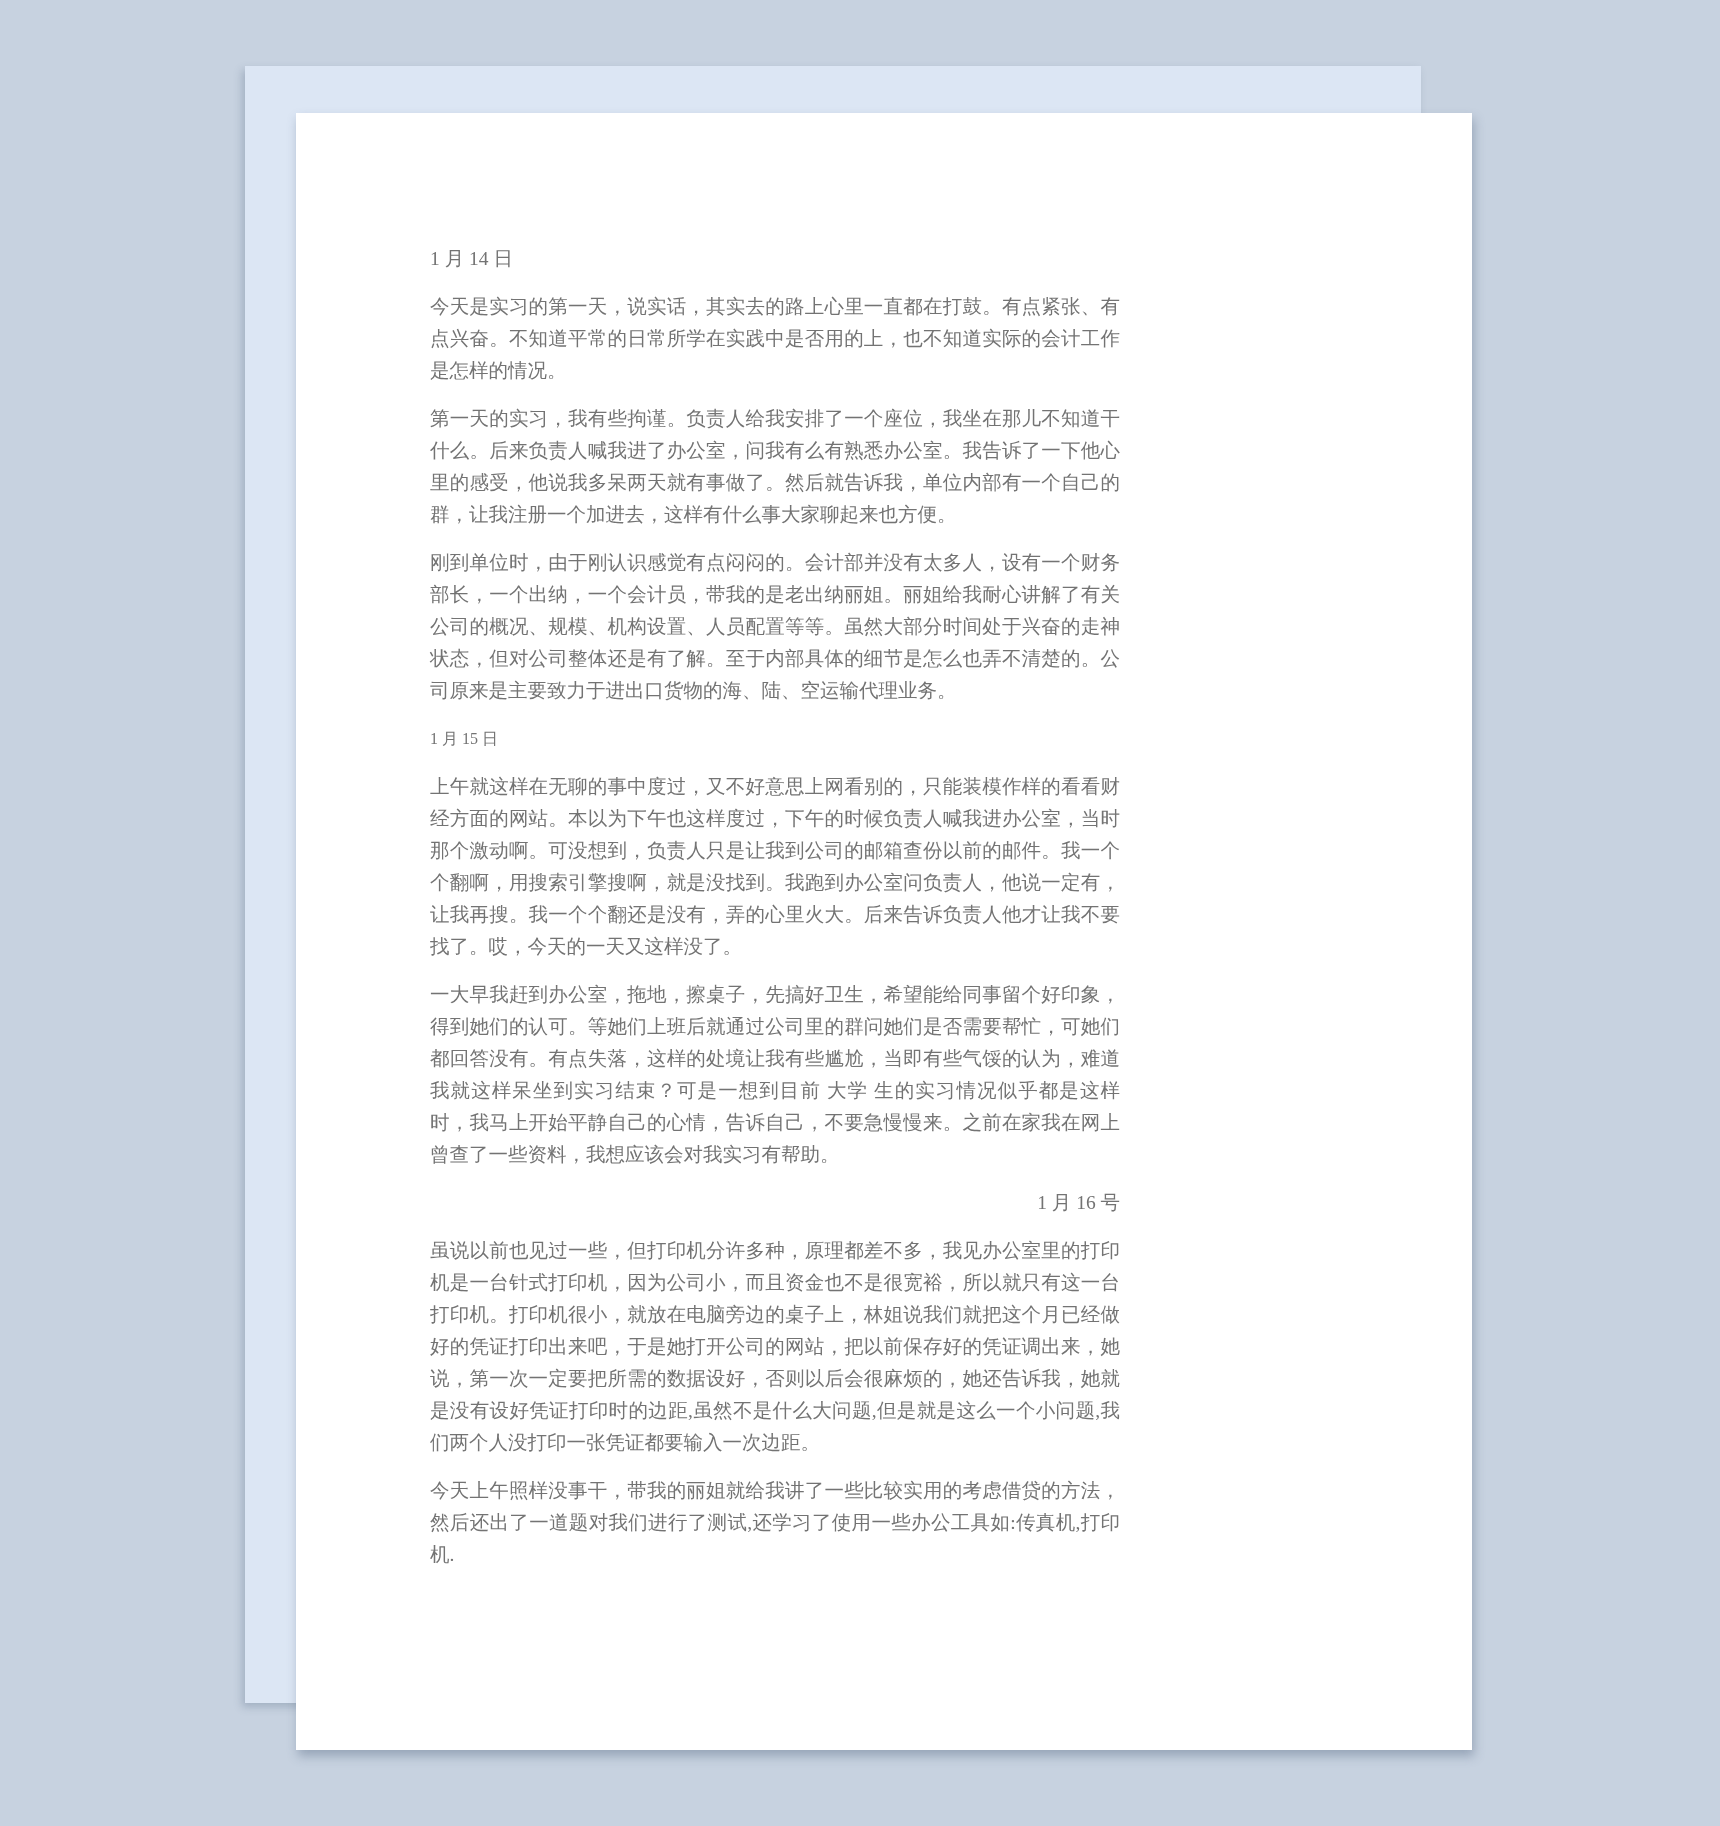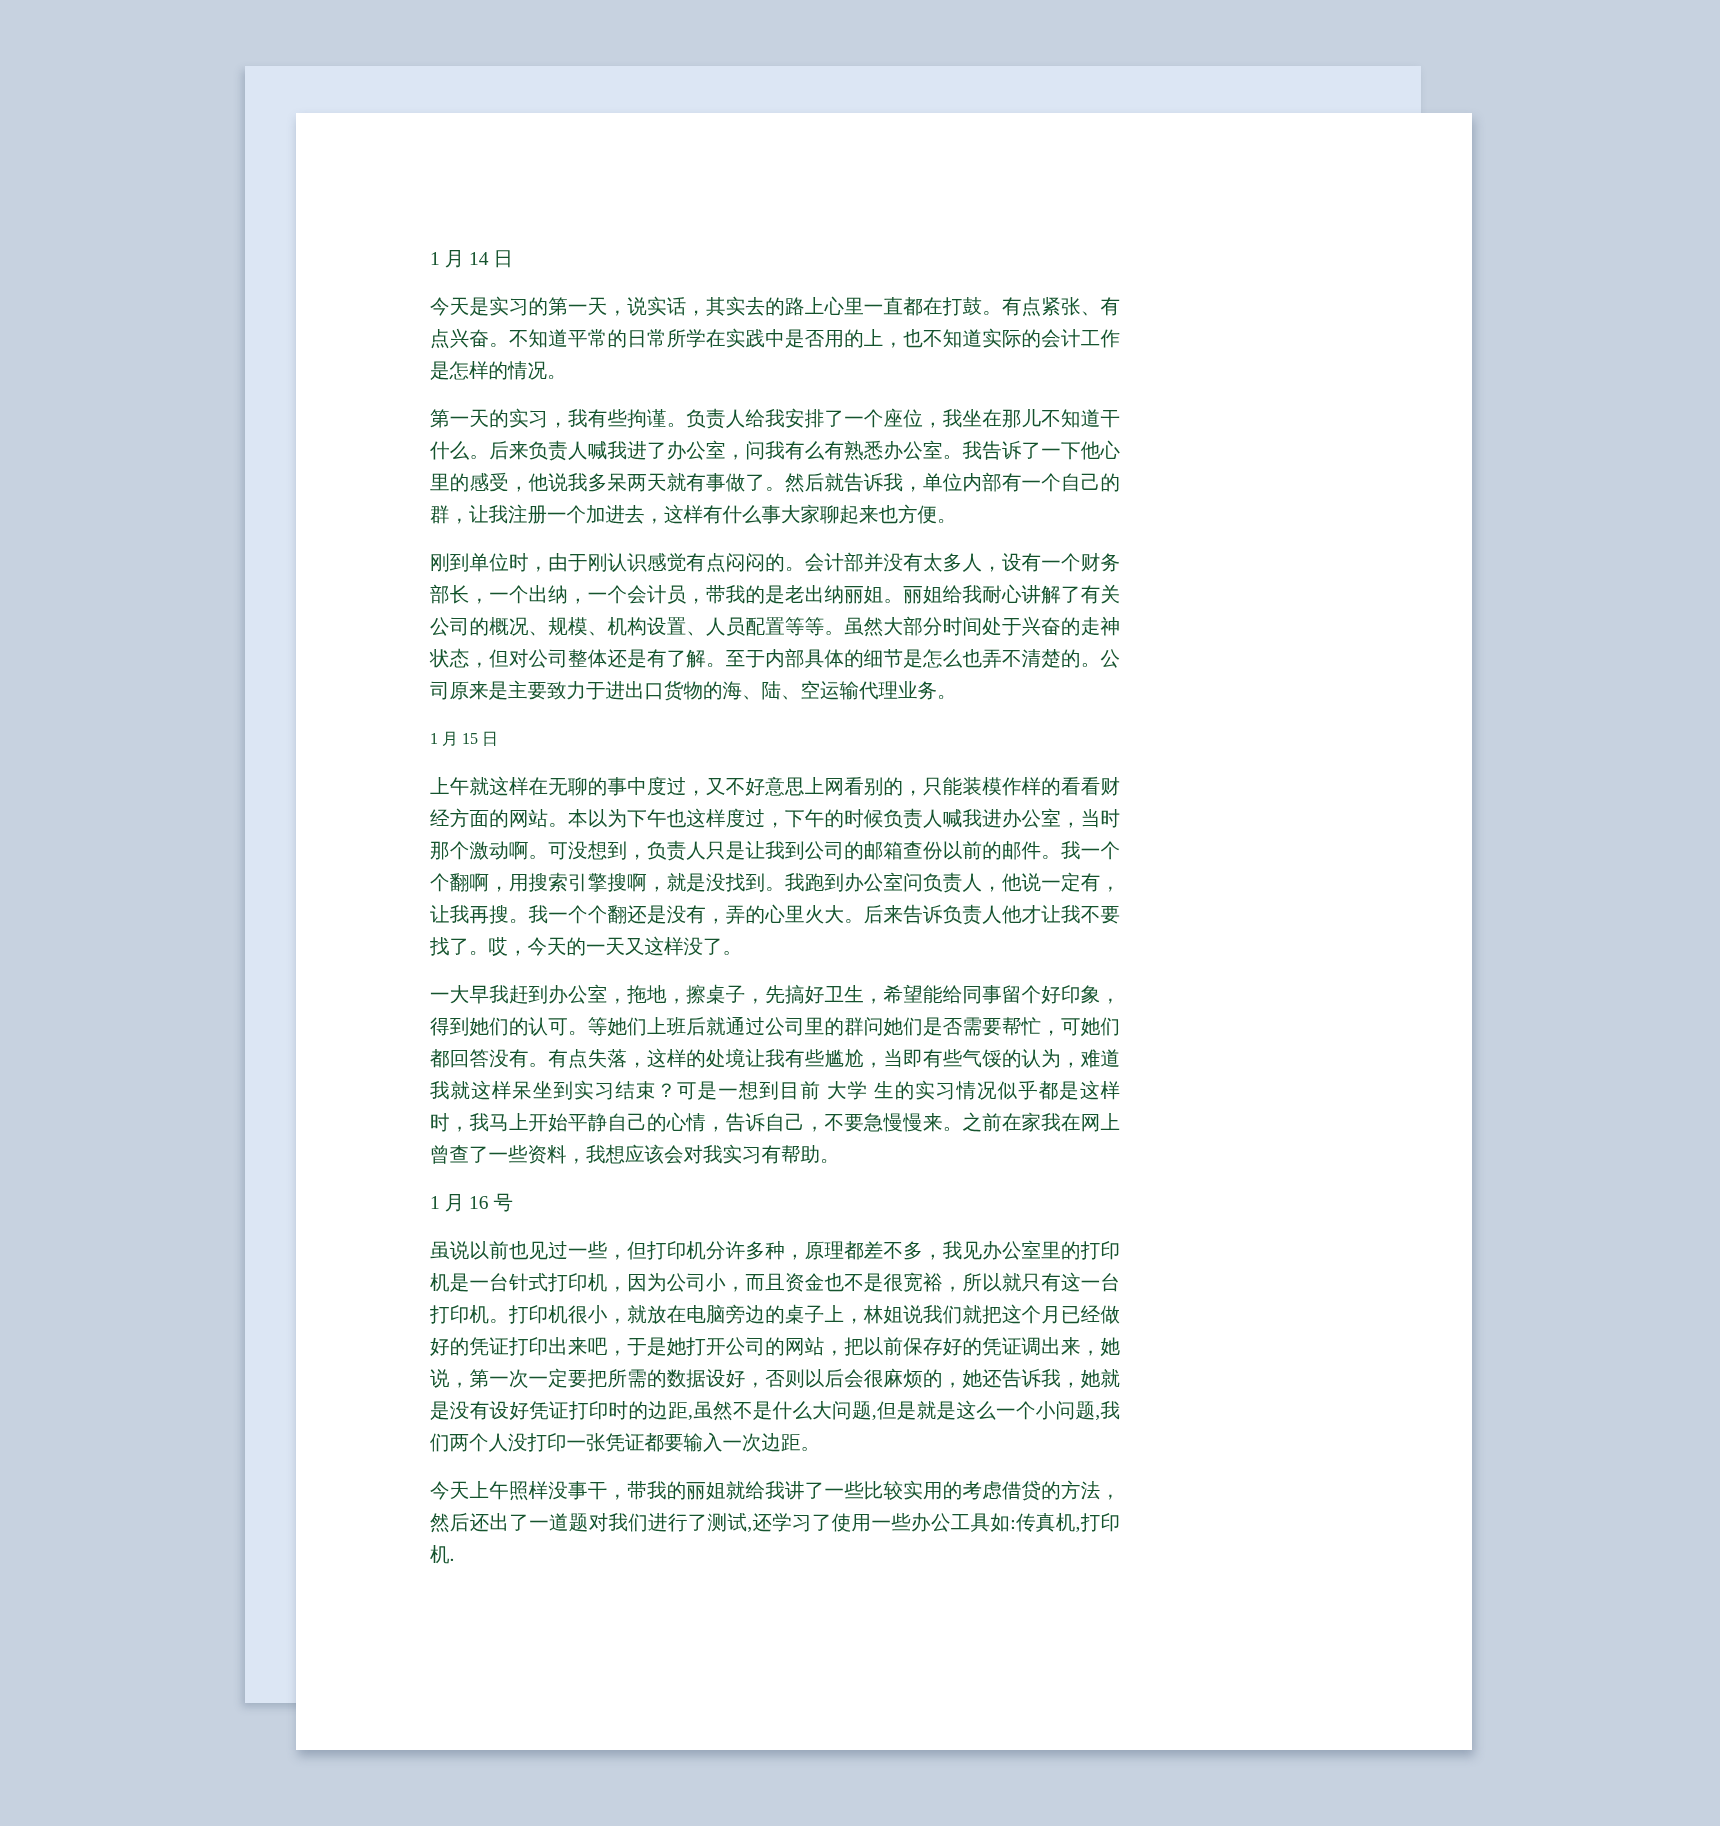--- a/index.html
+++ b/index.html
@@ -51,27 +51,27 @@
     text-align: left;
     font-weight: normal;
   }
 </style>
 </head>
 <body>
 
 <div class="desk" style="background: rgb(199, 210, 224);">
   <div class="sheet sheet-back" style="background: rgb(220, 230, 244);"></div>
   <div class="sheet sheet-front" style="background: rgb(255, 255, 255);">
-    <article class="doc-body" style="color: #14532d;">
+    <article class="doc-body" style="color: #737373;">
 
     <h2 class="block heading" style="font-size: 19.5px; line-height: 32px; margin: 0px 0px 16px;">1 月 14 日</h2>
         <p class="block paragraph">今天是实习的第一天，说实话，其实去的路上心里一直都在打鼓。有点紧张、有点兴奋。不知道平常的日常所学在实践中是否用的上，也不知道实际的会计工作是怎样的情况。</p>
         <p class="block paragraph">第一天的实习，我有些拘谨。负责人给我安排了一个座位，我坐在那儿不知道干什么。后来负责人喊我进了办公室，问我有么有熟悉办公室。我告诉了一下他心里的感受，他说我多呆两天就有事做了。然后就告诉我，单位内部有一个自己的群，让我注册一个加进去，这样有什么事大家聊起来也方便。</p>
         <p class="block paragraph">刚到单位时，由于刚认识感觉有点闷闷的。会计部并没有太多人，设有一个财务部长，一个出纳，一个会计员，带我的是老出纳丽姐。丽姐给我耐心讲解了有关公司的概况、规模、机构设置、人员配置等等。虽然大部分时间处于兴奋的走神状态，但对公司整体还是有了解。至于内部具体的细节是怎么也弄不清楚的。公司原来是主要致力于进出口货物的海、陆、空运输代理业务。</p>
         <h2 class="block heading" style="font-size: 16px; line-height: 32px; margin: 0px 0px 16px;">1 月 15 日</h2>
         <p class="block paragraph">上午就这样在无聊的事中度过，又不好意思上网看别的，只能装模作样的看看财经方面的网站。本以为下午也这样度过，下午的时候负责人喊我进办公室，当时那个激动啊。可没想到，负责人只是让我到公司的邮箱查份以前的邮件。我一个个翻啊，用搜索引擎搜啊，就是没找到。我跑到办公室问负责人，他说一定有，让我再搜。我一个个翻还是没有，弄的心里火大。后来告诉负责人他才让我不要找了。哎，今天的一天又这样没了。</p>
         <p class="block paragraph">一大早我赶到办公室，拖地，擦桌子，先搞好卫生，希望能给同事留个好印象，得到她们的认可。等她们上班后就通过公司里的群问她们是否需要帮忙，可她们都回答没有。有点失落，这样的处境让我有些尴尬，当即有些气馁的认为，难道我就这样呆坐到实习结束？可是一想到目前 大学 生的实习情况似乎都是这样时，我马上开始平静自己的心情，告诉自己，不要急慢慢来。之前在家我在网上曾查了一些资料，我想应该会对我实习有帮助。</p>
-        <h2 class="block heading" style="font-size: 19.5px; line-height: 32px; margin: 0px 0px 16px;">1 月 16 号</h2>
+        <h2 class="block heading" style="font-size: 19.5px; line-height: 32px; margin: 0px 0px 16px; text-align: right;">1 月 16 号</h2>
         <p class="block paragraph">虽说以前也见过一些，但打印机分许多种，原理都差不多，我见办公室里的打印机是一台针式打印机，因为公司小，而且资金也不是很宽裕，所以就只有这一台打印机。打印机很小，就放在电脑旁边的桌子上，林姐说我们就把这个月已经做好的凭证打印出来吧，于是她打开公司的网站，把以前保存好的凭证调出来，她说，第一次一定要把所需的数据设好，否则以后会很麻烦的，她还告诉我，她就是没有设好凭证打印时的边距,虽然不是什么大问题,但是就是这么一个小问题,我们两个人没打印一张凭证都要输入一次边距。</p>
         <p class="block paragraph">今天上午照样没事干，带我的丽姐就给我讲了一些比较实用的考虑借贷的方法，然后还出了一道题对我们进行了测试,还学习了使用一些办公工具如:传真机,打印机.</p>
       </article>
   </div>
 </div>
 
 </body></html>

